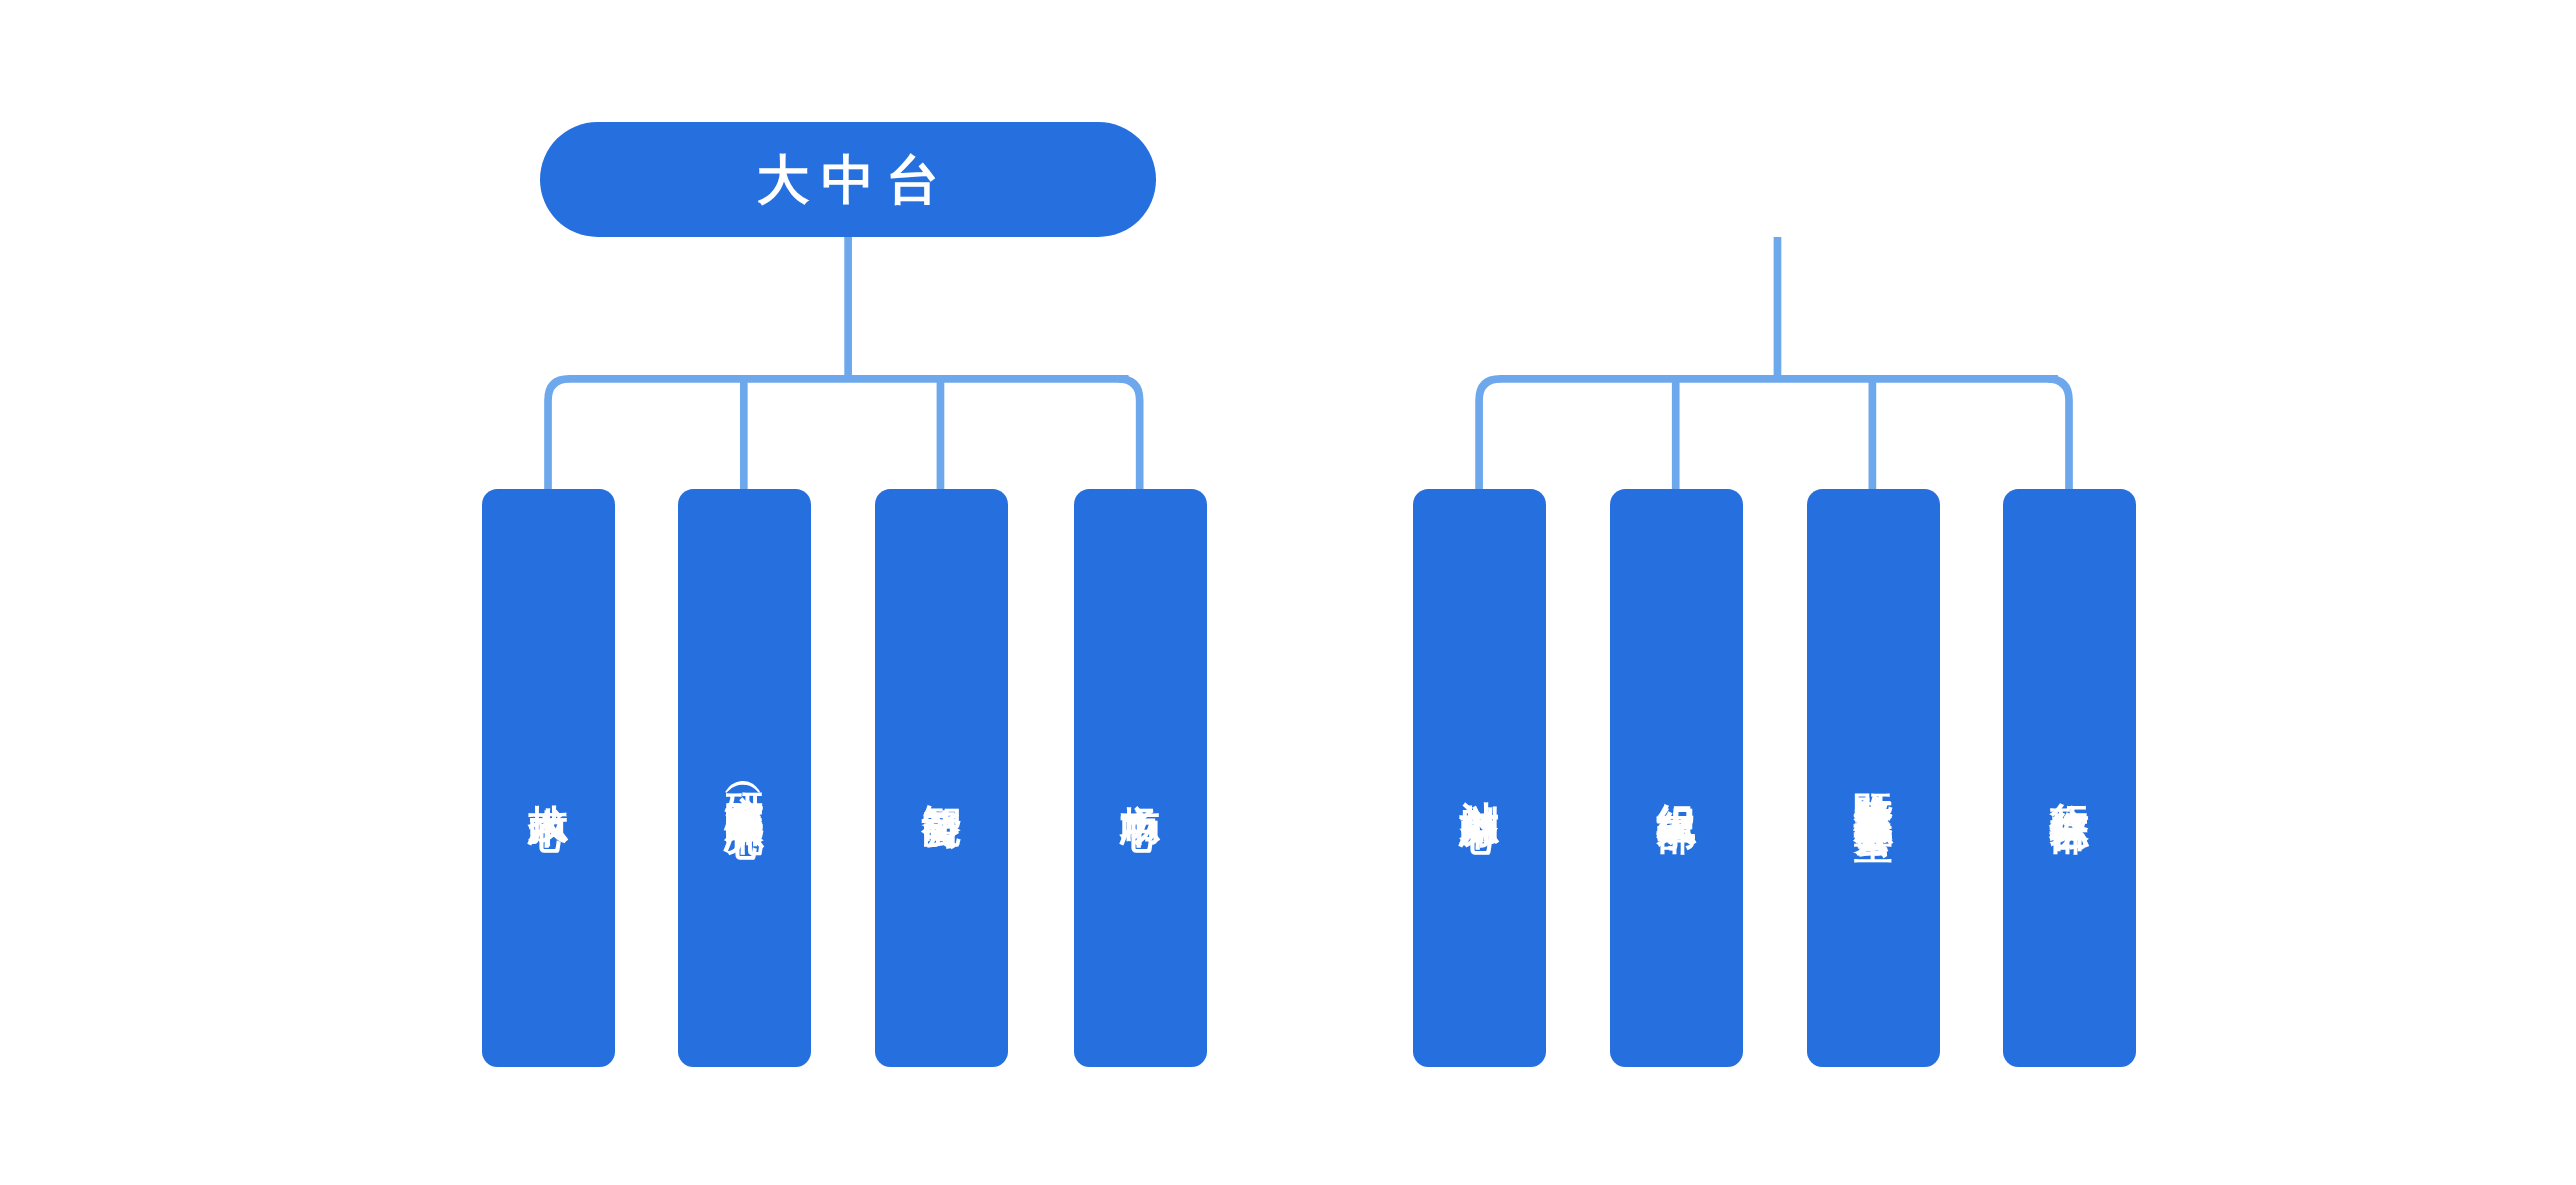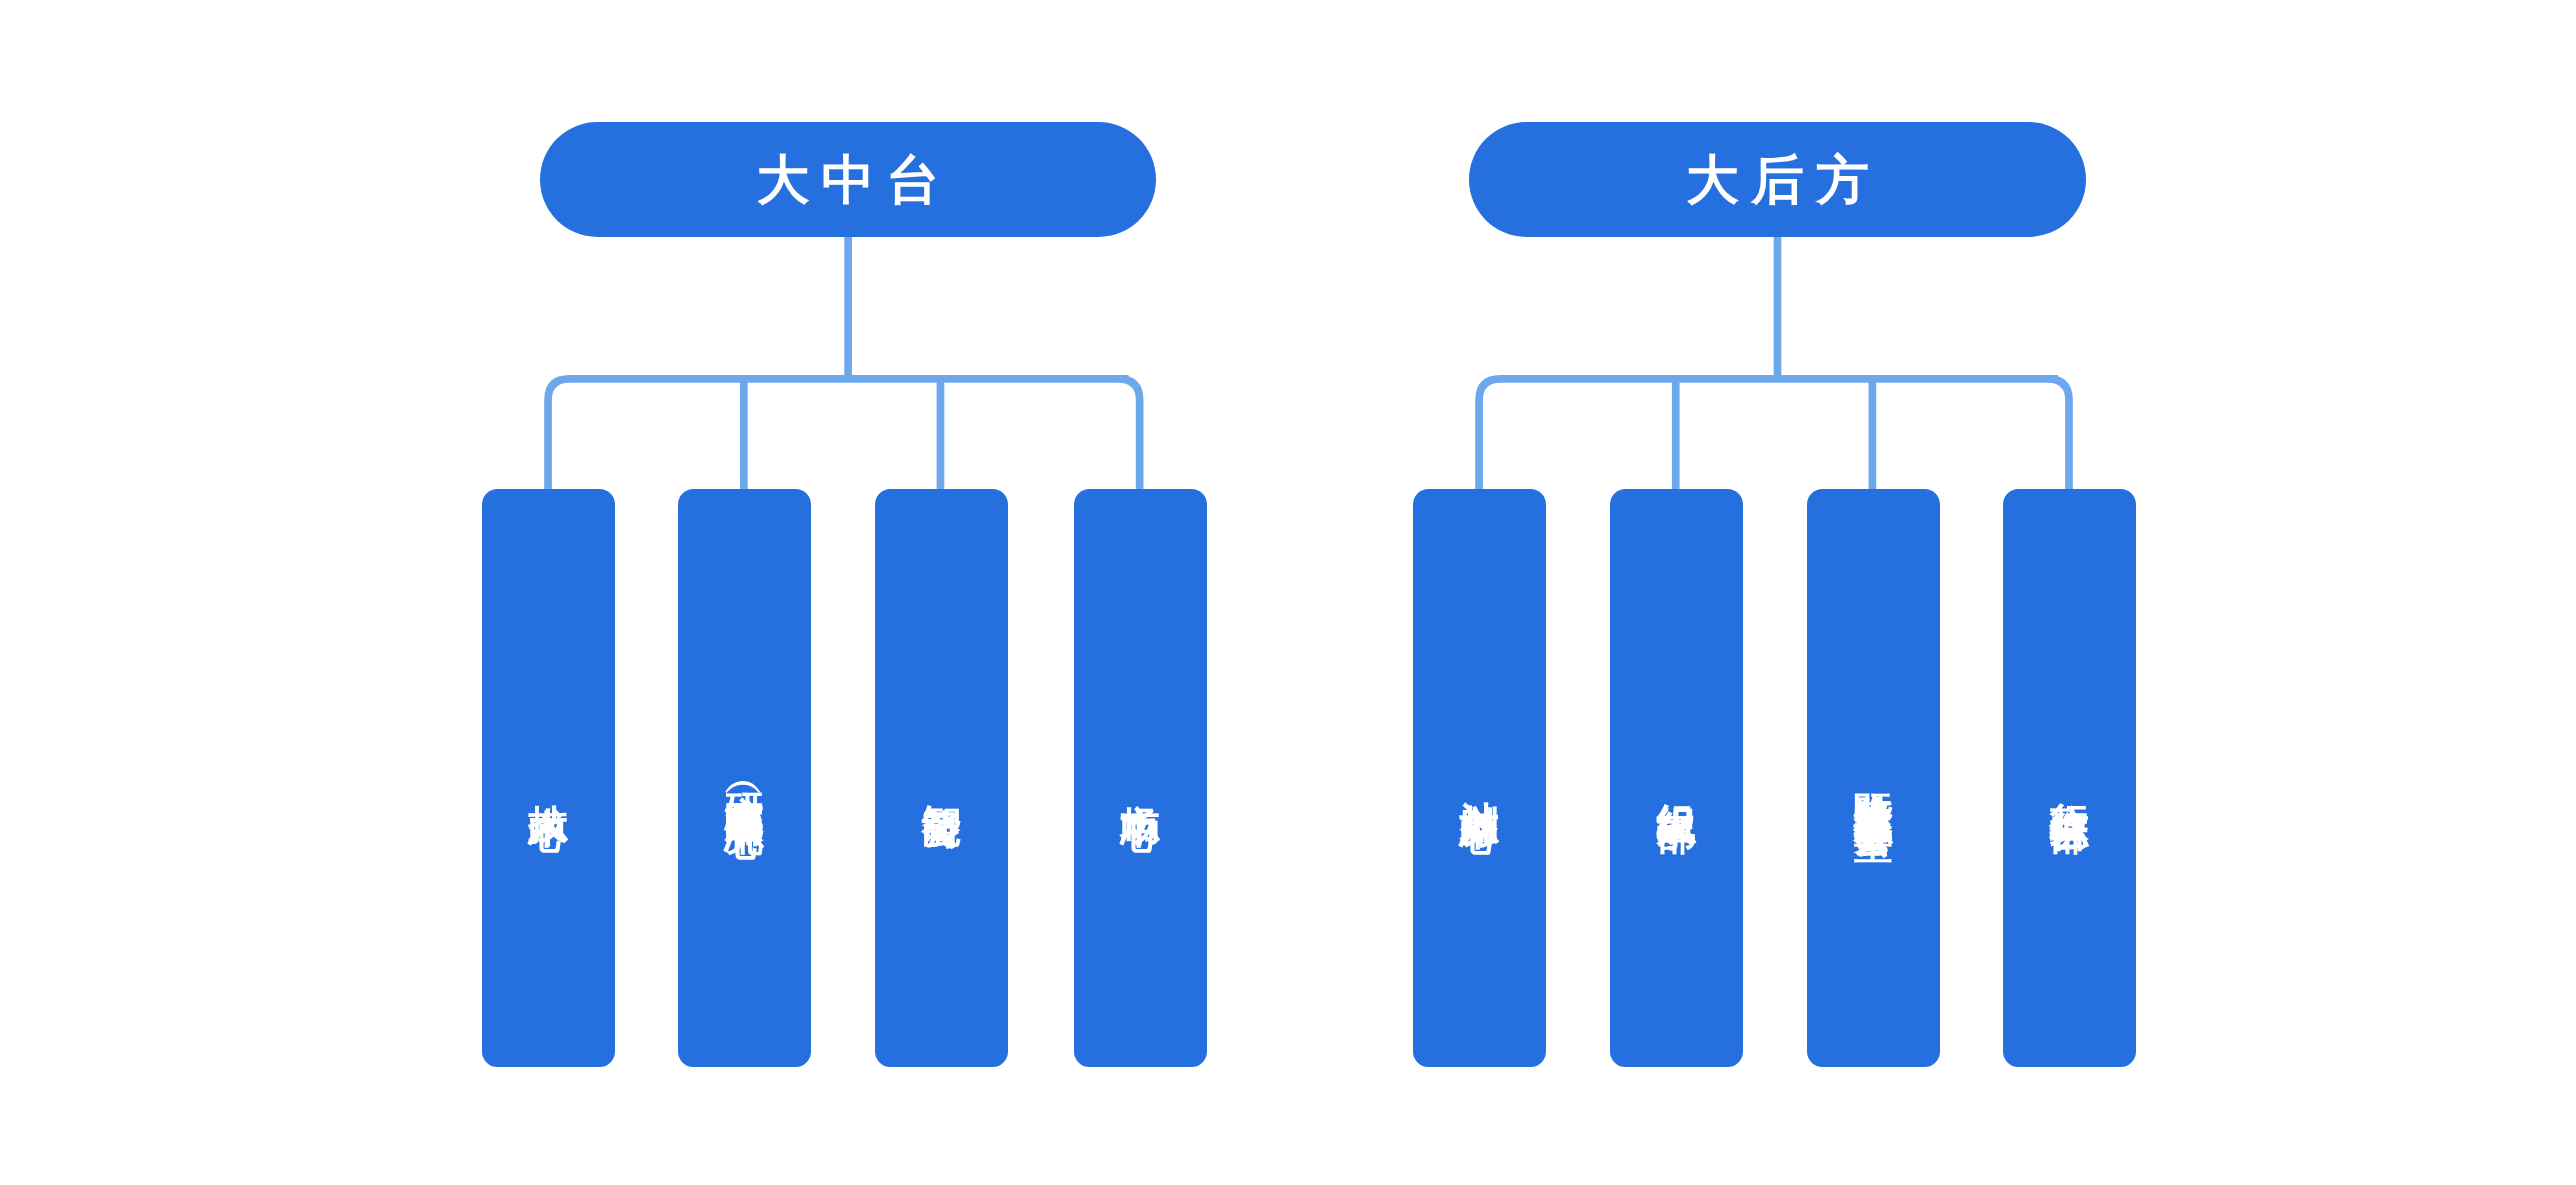--- a/index.html
+++ b/index.html
@@ -109,23 +109,20 @@
   </div>
 
   <div class="vbox" style="left:875px; top:489px; width:133px; height:578px;">
     <span class="vbox-label">智能公司</span>
   </div>
 
   <div class="vbox" style="left:1074px; top:489px; width:133px; height:578px;">
     <span class="vbox-label">市场中心</span>
   </div>
 
-  <div class="pill" style="left:1469px; top:122px; width:617px; height:115px;">
-    <span class="pill-label">大后方</span>
-  </div>
 
   <div class="vbox" style="left:1413px; top:489px; width:133px; height:578px;">
     <span class="vbox-label">计划财务中心</span>
   </div>
 
   <div class="vbox" style="left:1610px; top:489px; width:133px; height:578px;">
     <span class="vbox-label">组织人事部</span>
   </div>
 
   <div class="vbox" style="left:1807px; top:489px; width:133px; height:578px;">

